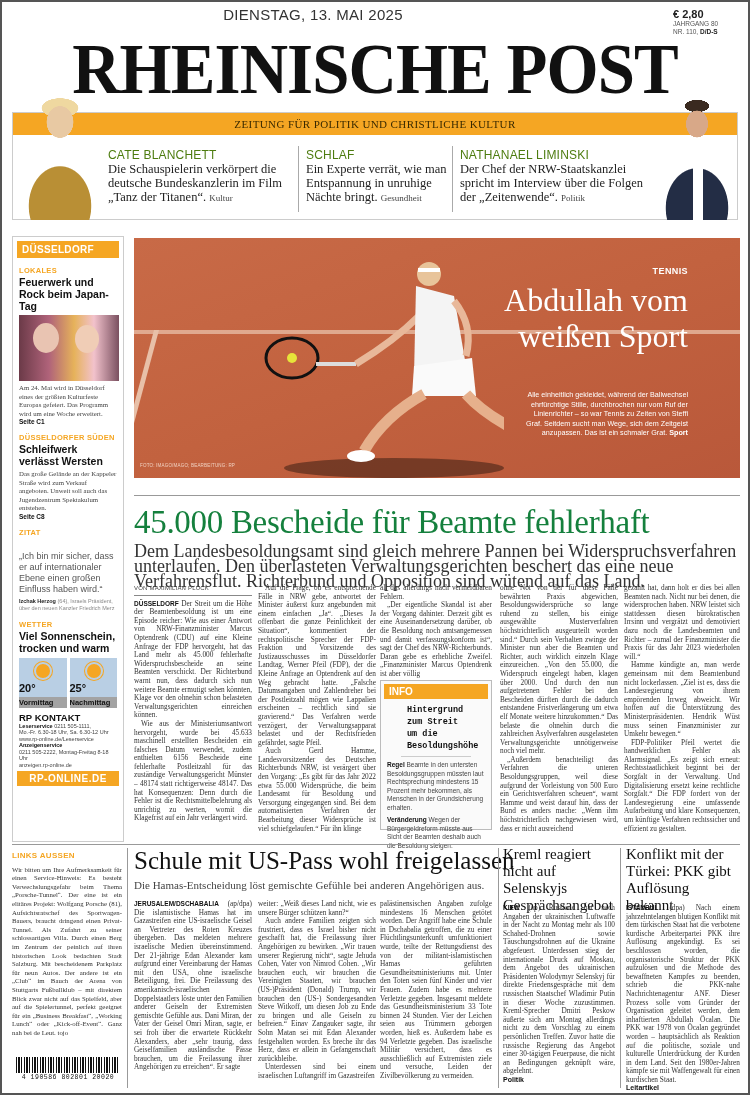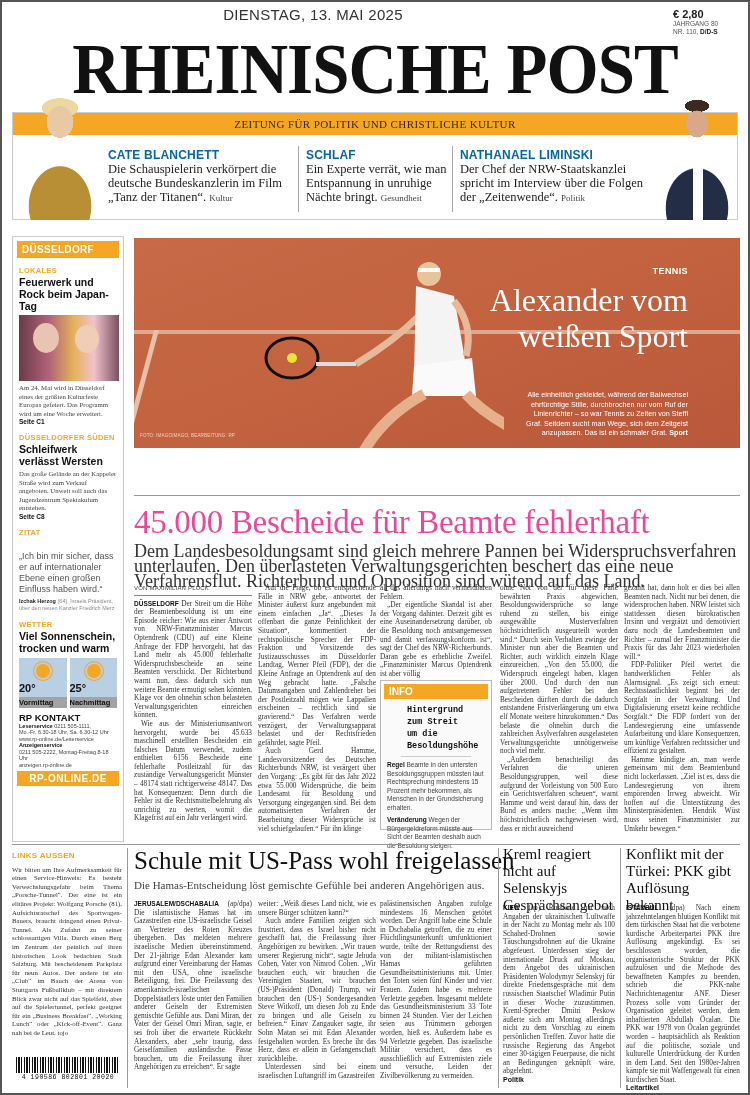--- a/index.html
+++ b/index.html
@@ -8,21 +8,21 @@
 .masthead-date{position:absolute;top:6px;left:0;width:626px;text-align:center;font-family:"Liberation Sans",sans-serif;font-size:15px;letter-spacing:.3px;color:#333}
 .price{position:absolute;top:9px;left:673px;font-family:"Liberation Sans",sans-serif;font-size:11px;font-weight:bold;color:#222;line-height:11px}
 .price small{display:block;font-size:6.5px;font-weight:normal;color:#555;line-height:8px}
 .price small b{font-weight:bold;color:#222}
 .logo{position:absolute;top:30px;left:0;width:750px;text-align:center;font-family:"Liberation Serif",serif;font-size:72px;font-weight:bold;letter-spacing:-1px;transform:scaleX(.93);transform-origin:center;color:#111;line-height:78px}
 .teaser-band{position:absolute;top:112px;left:12px;width:726px;height:108px;border:1px solid #ccc}
 .orange-bar{position:absolute;top:0;left:0;width:100%;height:22px;background:#f5a623;text-align:center;font-family:"Liberation Serif",serif;font-size:11px;color:#3a2a00;line-height:22px;letter-spacing:.4px}
 .photo-left{position:absolute;top:96px;left:16px;width:86px;height:124px;background:radial-gradient(ellipse 22px 26px at 44px 26px,#e8c9a3 60%,transparent 62%),radial-gradient(ellipse 30px 16px at 44px 12px,#efd8a0 60%,transparent 62%),radial-gradient(ellipse 44px 56px at 44px 110px,#b98f35 70%,transparent 72%);}
 .photo-right{position:absolute;top:96px;left:655px;width:84px;height:124px;background:radial-gradient(ellipse 18px 22px at 42px 28px,#d8a888 60%,transparent 62%),radial-gradient(ellipse 20px 10px at 42px 10px,#3a2a20 60%,transparent 62%),linear-gradient(#fff,#fff) 38px 62px/10px 62px no-repeat,radial-gradient(ellipse 44px 56px at 42px 112px,#232d45 70%,transparent 72%)}
 .teaser{position:absolute;top:148px}
-.teaser .kicker{font-family:"Liberation Sans",sans-serif;font-weight:bold;font-size:12px;color:#0369a1;letter-spacing:.2px}
+.teaser .kicker{font-family:"Liberation Sans",sans-serif;font-weight:normal;font-size:12px;color:#4d7c0f;letter-spacing:.2px}
 .teaser .text{font-family:"Liberation Serif",serif;font-size:12.5px;line-height:14px;color:#222}
 .teaser .ref{font-size:9px;color:#444}
 .vsep{position:absolute;width:1px;background:#aaa}
 .leftcol{position:absolute;top:236px;left:12px;width:112px;height:606px;border:1px solid #ccc;background:#fff}
 .sect-head{background:#f5a623;color:#fff;font-family:"Liberation Sans",sans-serif;font-weight:bold;font-size:10px;padding:3px 5px;margin:4px 4px 0 4px;letter-spacing:.3px}
 .lc-block{padding:0 6px}
 .lc-kicker{font-family:"Liberation Sans",sans-serif;font-weight:bold;font-size:7.5px;color:#f5a623;margin-top:8px;letter-spacing:.3px}
 .lc-title{font-family:"Liberation Sans",sans-serif;font-weight:bold;font-size:10.5px;line-height:12px;color:#111;margin-top:1px}
 .lc-text{font-family:"Liberation Serif",serif;font-size:6.8px;line-height:8.5px;color:#444;margin-top:3px}
 .lc-ref{font-family:"Liberation Sans",sans-serif;font-weight:bold;font-size:6.5px;color:#111}
@@ -34,31 +34,31 @@
 .quote-src b{color:#222}
 .weather{display:flex;gap:3px;margin-top:4px}
 .wbox{width:48px;height:50px;background:#b9cfe4;position:relative;text-align:left}
 .sun{position:absolute;left:17px;top:6px;width:14px;height:14px;border-radius:50%;background:#f5a623;box-shadow:0 0 0 2px #b9cfe4,0 0 0 3px #f5a623}
 .wtemp{position:absolute;top:24px;left:0;width:100%;font-family:"Liberation Sans",sans-serif;font-weight:bold;font-size:11px;color:#111}
 .wlabel{position:absolute;bottom:0;left:0;width:100%;background:#a3a3a3;font-family:Liberation Sans, sans-serif;font-weight:bold;font-size:7.5px;color:#111;line-height:11px}
 .contact-title{font-family:"Liberation Sans",sans-serif;font-weight:bold;font-size:9.5px;color:#111;margin-top:4px}
 .contact-line{font-family:"Liberation Sans",sans-serif;font-size:5.5px;line-height:6.5px;color:#444}
 .contact-line b{color:#111}
 .rp-btn{background:#f5a623;color:#fff;font-family:"Liberation Sans",sans-serif;font-weight:bold;font-size:10px;text-align:center;margin:3px 4px 0 4px;padding:2px 0;letter-spacing:.5px}
-.hero{position:absolute;top:238px;left:134px;width:606px;height:210px;background:linear-gradient(160deg,#c86a47 0%,#c2623f 50%,#b9583a 100%);overflow:hidden}
+.hero{position:absolute;top:238px;left:134px;width:606px;height:240px;background:linear-gradient(160deg,#c86a47 0%,#c2623f 50%,#b9583a 100%);overflow:hidden}
 .court-line{position:absolute;left:0;top:92px;width:606px;height:4px;background:#e4b59c;opacity:.85}
 .court-line2{position:absolute;left:20px;top:92px;width:5px;height:170px;background:#e8c0a8;transform:skewX(-15deg);transform-origin:top}
 .player{position:absolute;left:110px;top:8px;width:260px;height:240px}
 .hero-kicker{position:absolute;top:28px;right:52px;font-family:"Liberation Sans",sans-serif;font-weight:bold;font-size:9px;color:#fff;letter-spacing:.4px}
 .hero-title{position:absolute;top:44px;right:52px;text-align:right;font-family:"Liberation Serif",serif;font-size:32px;line-height:36px;color:#fff}
 .hero-text{position:absolute;top:152px;right:52px;width:170px;text-align:right;font-family:"Liberation Sans",sans-serif;font-size:7.2px;line-height:9.5px;color:#fff}
 .hero-text b{font-weight:bold}
 .hero-credit{position:absolute;left:6px;bottom:10px;font-family:"Liberation Sans",sans-serif;font-size:4.5px;color:#f0d0c0;letter-spacing:.2px}
 .hr{position:absolute;height:1px;background:#999}
-.lead-title{position:absolute;top:503px;left:134px;font-family:"Liberation Serif",serif;font-size:33px;color:#ec4899;line-height:38px;letter-spacing:-.3px}
+.lead-title{position:absolute;top:503px;left:134px;font-family:"Liberation Serif",serif;font-size:33px;color:#15803d;line-height:38px;letter-spacing:-.3px}
 .lead-sub{position:absolute;top:544px;left:134px;width:606px;font-family:Liberation Serif, serif;font-size:18px;line-height:15px;color:#333}
 .col{position:absolute;font-family:"Liberation Serif",serif;font-size:7.3px;line-height:8.6px;color:#333;text-align:justify;hyphens:auto}
 .col p{text-indent:7px}
 .col p.first{text-indent:0}
 .byline{font-family:"Liberation Sans",sans-serif;font-size:6px;color:#444;border-bottom:1px solid #888;padding-bottom:2px;margin-bottom:4px;letter-spacing:.2px}
 .dateline{font-family:"Liberation Sans",sans-serif;font-weight:bold;font-size:6.5px;color:#111}
 .infobox{position:absolute;top:680px;left:380px;width:112px;height:150px;border:1px solid #bbb;background:#fafafa}
 .info-head{background:#f5a623;color:#fff;font-family:"Liberation Sans",sans-serif;font-weight:bold;font-size:10px;padding:2px 5px;margin:3px}
 .info-title{font-family:Liberation Mono, monospace;font-weight:bold;font-size:8.5px;line-height:12px;color:#111;padding:2px 6px 4px 6px;border-bottom:1px solid #ccc;margin:0 20px}
 .info-text{font-family:"Liberation Sans",sans-serif;font-size:6.5px;line-height:8.5px;color:#444;padding:4px 6px 0 6px}
@@ -166,21 +166,21 @@
     <path d="M174 24 L196 24" stroke="#fff" stroke-width="4"></path>
     <path d="M172 40 L210 50 L222 120 L170 130 Z" fill="#f4f4f4"></path>
     <path d="M170 120 L228 112 L232 150 L168 150 Z" fill="#fafafa"></path>
     <path d="M210 55 Q230 80 222 110" stroke="#e8b89a" stroke-width="7" fill="none"></path>
     <path d="M180 148 Q140 170 120 205" stroke="#e6b08c" stroke-width="11" fill="none"></path>
     <path d="M222 148 Q250 180 330 210" stroke="#e6b08c" stroke-width="11" fill="none"></path>
     <ellipse cx="117" cy="210" rx="14" ry="6" fill="#fff"></ellipse>
   </svg>
   <div class="hero-kicker">TENNIS</div>
   <div class="hero-title">
-    <div>Alexander vom</div>
+    <div>Abdullah vom</div>
     <div>weißen Sport</div>
   </div>
   <div class="hero-text"><span>Alle einheitlich gekleidet, während der Ballwechsel ehrfürchtige Stille, durchbrochen nur vom Ruf der Linienrichter – so war Tennis zu Zeiten von Steffi Graf. Seitdem sucht man Wege, sich dem Zeitgeist anzupassen. Das ist ein schmaler Grat.</span> <b>Sport</b></div>
   <div class="hero-credit">FOTO: IMAGO/MAGO; BEARBEITUNG: RP</div>
 </div>
 <div class="hr" style="top:495px;left:134px;width:606px"></div>
 
 <div class="lead-title">45.000 Bescheide für Beamte fehlerhaft</div>
 <div class="lead-sub">Dem Landesbesoldungsamt sind gleich mehrere Pannen bei Widerspruchsverfahren unterlaufen. Den überlasteten Verwaltungsgerichten beschert das eine neue Verfahrensflut. Richterbund und Opposition sind wütend auf das Land.</div>
 
@@ -202,22 +202,22 @@
   <div class="info-title">Hintergrund zum Streit um die Besoldungshöhe</div>
   <div class="info-text"><b>Regel</b> <span>Beamte in den untersten Besoldungsgruppen müssten laut Rechtsprechung mindestens 15 Prozent mehr bekommen, als Menschen in der Grundsicherung erhalten.</span></div>
   <div class="info-text"><b>Veränderung</b> <span>Wegen der Bürgergeldreform müsste aus Sicht der Beamten deshalb auch die Besoldung steigen.</span></div>
 </div>
 <div class="col" style="top:584px;left:500px;width:118px">
   <p class="first">ohne Not von der für diese Fälle bewährten Praxis abgewichen, Besoldungswidersprüche so lange ruhend zu stellen, bis einige ausgewählte Musterverfahren höchstrichterlich ausgeurteilt worden sind.“ Durch sein Verhalten zwinge der Minister nun aber die Beamten und Richter, auch wirklich einzeln Klage einzureichen. „Von den 55.000, die Widerspruch eingelegt haben, klagen über 2000. Und durch den nun aufgetretenen Fehler bei den Bescheiden dürften durch die dadurch entstandene Fristverlängerung um etwa elf Monate weitere hinzukommen.“ Das belaste die ohnehin durch die zahlreichen Asylverfahren ausgelasteten Verwaltungsgerichte unnötigerweise noch viel mehr.</p>
   <p>„Außerdem benachteiligt das Verfahren die unteren Besoldungsgruppen, weil diese aufgrund der Vorleistung von 500 Euro ein Gerichtsverfahren scheuen“, warnt Hamme und weist darauf hin, dass der Bund es anders mache: „Wenn ihm höchstrichterlich nachgewiesen wird, dass er nicht ausreichend</p>
 </div>
 <div class="col" style="top:584px;left:624px;width:116px">
   <p class="first">gezahlt hat, dann holt er dies bei allen Beamten nach. Nicht nur bei denen, die widersprochen haben. NRW leistet sich stattdessen diesen bürokratischen Irrsinn und vergrätzt und demotiviert dazu noch die Landesbeamten und Richter – zumal der Finanzminister die Praxis für das Jahr 2023 wiederholen will.“</p>
+  <p>Hamme kündigte an, man werde gemeinsam mit dem Beamtenbund nicht lockerlassen. „Ziel ist es, dass die Landesregierung von ihrem empörenden Irrweg abweicht. Wir hoffen auf die Unterstützung des Ministerpräsidenten. Hendrik Wüst muss seinen Finanzminister zur Umkehr bewegen.“</p>
   <p>FDP-Politiker Pfeil wertet die handwerklichen Fehler als Alarmsignal. „Es zeigt sich erneut: Rechtsstaatlichkeit beginnt bei der Sorgfalt in der Verwaltung. Und Digitalisierung ersetzt keine rechtliche Sorgfalt.“ Die FDP fordert von der Landesregierung eine umfassende Aufarbeitung und klare Konsequenzen, um künftige Verfahren rechtssicher und effizient zu gestalten.</p>
-  <p>Hamme kündigte an, man werde gemeinsam mit dem Beamtenbund nicht lockerlassen. „Ziel ist es, dass die Landesregierung von ihrem empörenden Irrweg abweicht. Wir hoffen auf die Unterstützung des Ministerpräsidenten. Hendrik Wüst muss seinen Finanzminister zur Umkehr bewegen.“</p>
 </div>
 
 <div class="hr" style="top:844px;left:12px;width:728px"></div>
 
 <div class="col" style="top:852px;left:12px;width:110px;font-size:6.8px;line-height:8.6px">
   <div class="links-head">LINKS AUSSEN</div>
   <p class="first" style="margin-top:5px"><span>Wir bitten um Ihre Aufmerksamkeit für einen Service-Hinweis: Es besteht Verwechslungsgefahr beim Thema „Porsche-Tunnel“. Der eine ist ein elitäres Projekt: Wolfgang Porsche (81), Aufsichtsratschef des Sportwagen-Bauers, braucht dringend einen Privat-Tunnel. Als Zufahrt zu seiner schlossartigen Villa. Durch einen Berg im Zentrum der peinlich auf ihren historischen Look bedachten Stadt Salzburg. Mit bescheidenem Parkplatz für neun Autos. Der andere ist ein „Club“ im Bauch der Arena von Stuttgarts Fußballklub – mit direktem Blick zwar nicht auf das Spielfeld, aber auf die Spielertunnel, perfekt geeignet für ein „Business Breakfast“, „Working Lunch“ oder „Kick-off-Event“. Ganz nah bei de Leut.</span> <span>tojo</span></p>
 </div>
 <div class="barcode">
   <div class="bars"></div>

